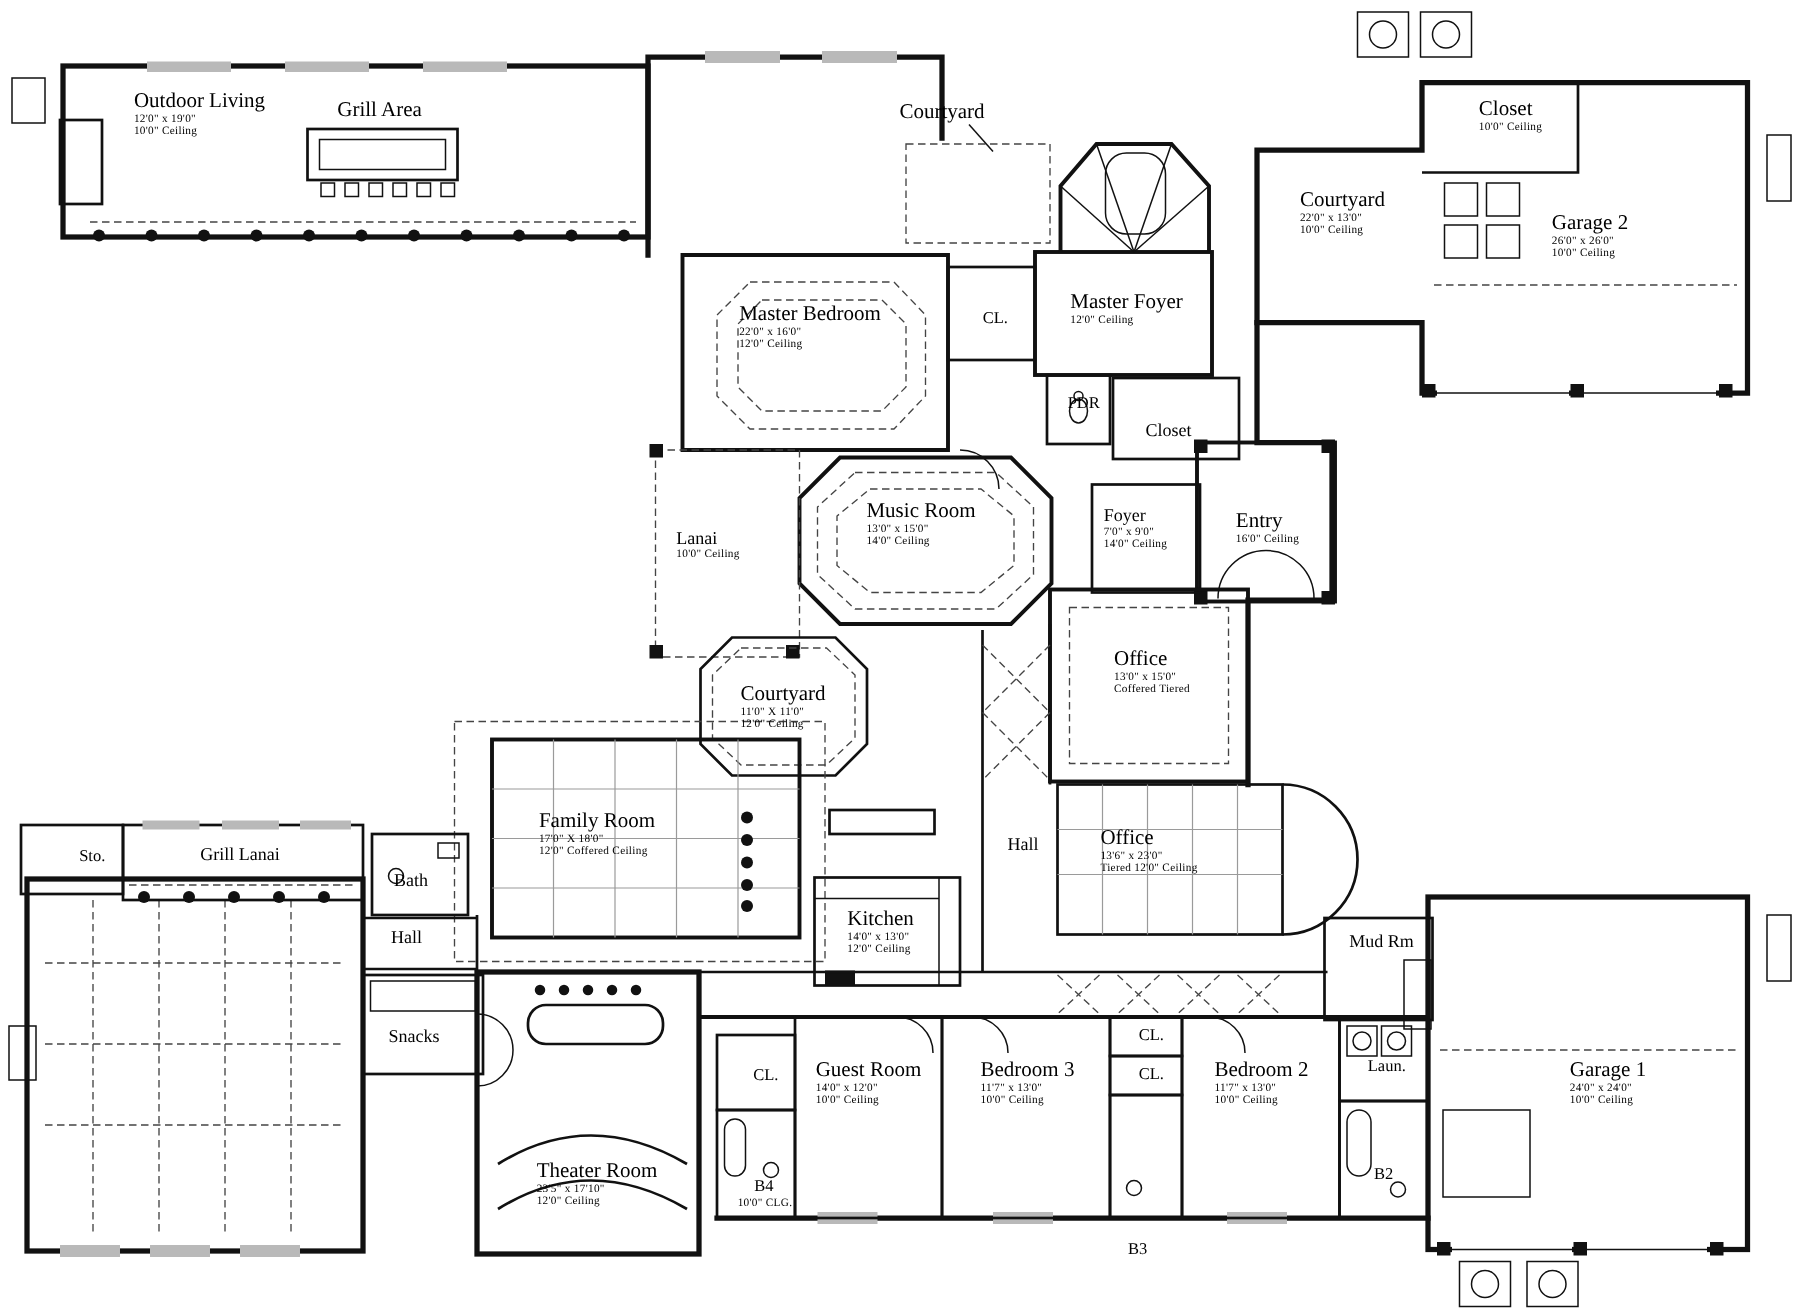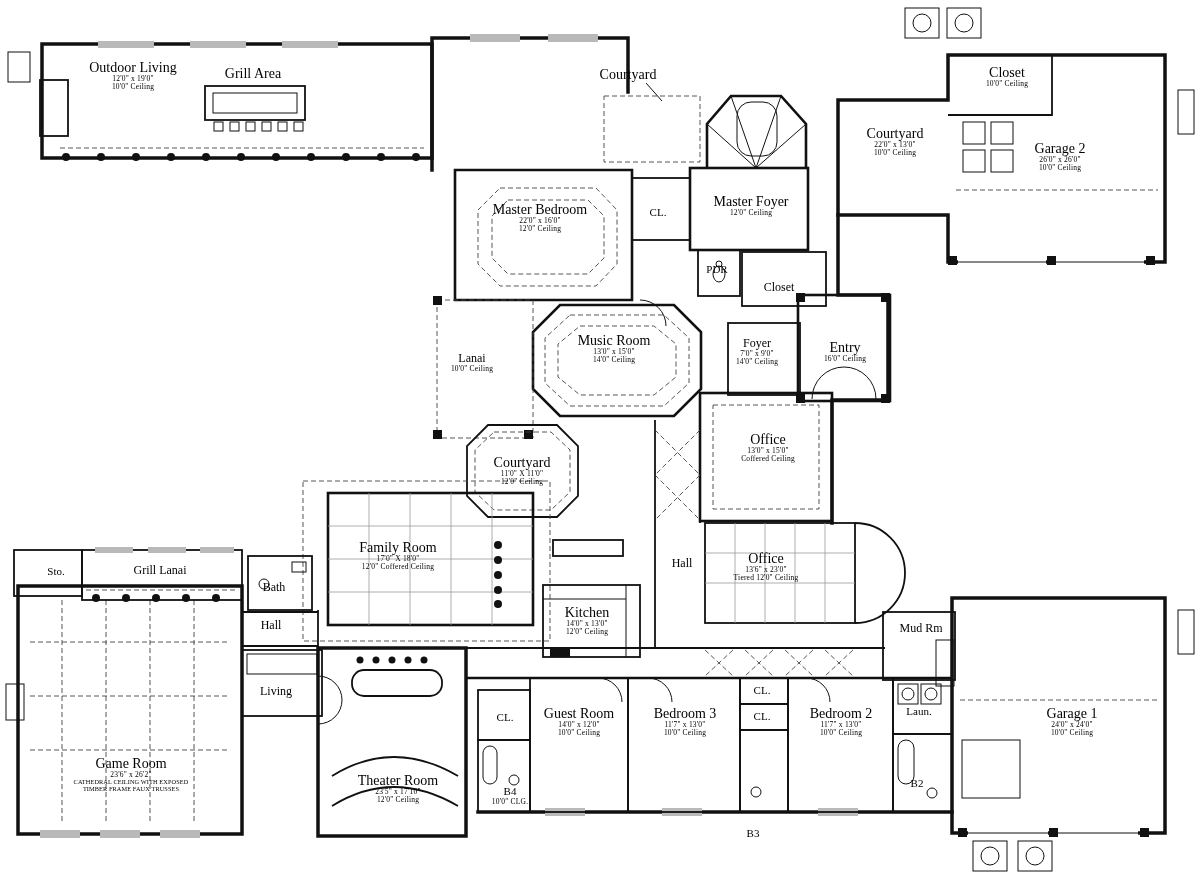--- a/index.html
+++ b/index.html
@@ -7,24 +7,24 @@
         font-family:"Liberation Serif", serif;color:#000;}
   #plan svg{position:absolute;left:0;top:0;}
   .w4{stroke:#111;stroke-width:3.5;fill:none;stroke-linecap:square}
   .w3{stroke:#111;stroke-width:2.6;fill:none}
   .w2{stroke:#111;stroke-width:1.8;fill:none}
   .w1{stroke:#111;stroke-width:1;fill:none}
   .dash{stroke:#444;stroke-width:.9;fill:none;stroke-dasharray:5 3}
   .grid{stroke:#9a9a9a;stroke-width:.8;fill:none}
   .glass{fill:#b9b9b9;stroke:none}
   .blk{fill:#111;stroke:none}
-  .lbl{position:absolute;transform:translate(-50%,-50%);text-align:center;line-height:1.08;white-space:nowrap;}
+  .lbl{position:absolute;transform:translate(-50%,-50%);text-align:left;line-height:1.08;white-space:nowrap;}
   .rn{font-size:14px;}
   .rn.md{font-size:12px;}
-  .rn.sm{font-size:11px;}
+  .rn.sm{font-size:11px;margin-left:11px;}
   .rd{font-size:7.5px;letter-spacing:.2px;}
   .nt{font-size:6.3px;letter-spacing:.1px;}
 </style>
 </head>
 <body>
 
 <div id="plan">
 
 <svg width="1200" height="875" viewBox="0 0 1200 875">
   <defs>
@@ -316,21 +316,21 @@
     <div class="rd">7'0" x 9'0"</div>
     <div class="rd">14'0" Ceiling</div>
   </div>
   <div class="lbl" style="left:845px;top:352px">
     <div class="rn">Entry</div>
     <div class="rd">16'0" Ceiling</div>
   </div>
   <div class="lbl" style="left:768px;top:448px">
     <div class="rn">Office</div>
     <div class="rd">13'0" x 15'0"</div>
-    <div class="rd">Coffered Ceiling</div>
+    <div class="rd">Coffered Tiered</div>
   </div>
   <div class="lbl" style="left:522px;top:471px">
     <div class="rn">Courtyard</div>
     <div class="rd">11'0" X 11'0"</div>
     <div class="rd">12'0" Ceiling</div>
   </div>
   <div class="lbl" style="left:398px;top:556px">
     <div class="rn">Family Room</div>
     <div class="rd">17'0" X 18'0"</div>
     <div class="rd">12'0" Coffered Ceiling</div>
@@ -354,30 +354,24 @@
   <div class="lbl" style="left:160px;top:570px">
     <div class="rn md">Grill Lanai</div>
   </div>
   <div class="lbl" style="left:274px;top:587px">
     <div class="rn md">Bath</div>
   </div>
   <div class="lbl" style="left:271px;top:625px">
     <div class="rn md">Hall</div>
   </div>
   <div class="lbl" style="left:276px;top:691px">
-    <div class="rn md">Living</div>
+    <div class="rn md">Snacks</div>
   </div>
   <div class="lbl" style="left:921px;top:628px">
     <div class="rn md">Mud Rm</div>
-  </div>
-  <div class="lbl" style="left:131px;top:774px">
-    <div class="rn">Game Room</div>
-    <div class="rd">23'6" x 26'2"</div>
-    <div class="nt">CATHEDRAL CEILING WITH EXPOSED</div>
-    <div class="nt">TIMBER FRAME FAUX TRUSSES</div>
   </div>
   <div class="lbl" style="left:398px;top:789px">
     <div class="rn">Theater Room</div>
     <div class="rd">23'5" x 17'10"</div>
     <div class="rd">12'0" Ceiling</div>
   </div>
   <div class="lbl" style="left:579px;top:722px">
     <div class="rn">Guest Room</div>
     <div class="rd">14'0" x 12'0"</div>
     <div class="rd">10'0" Ceiling</div>

